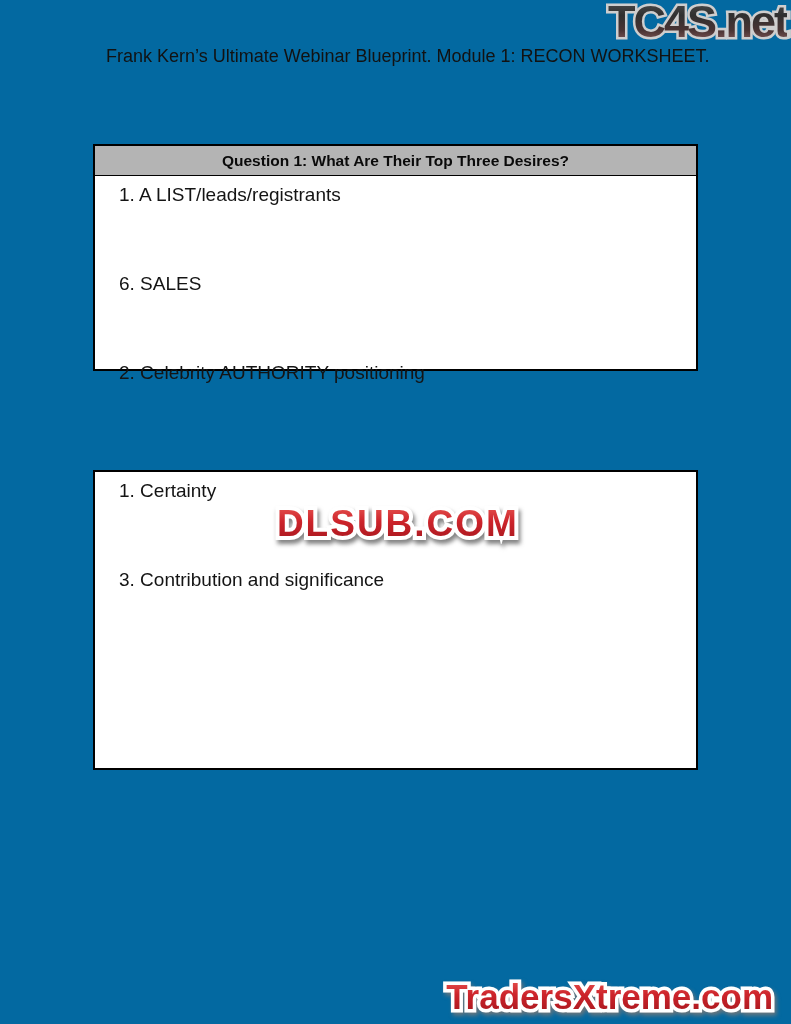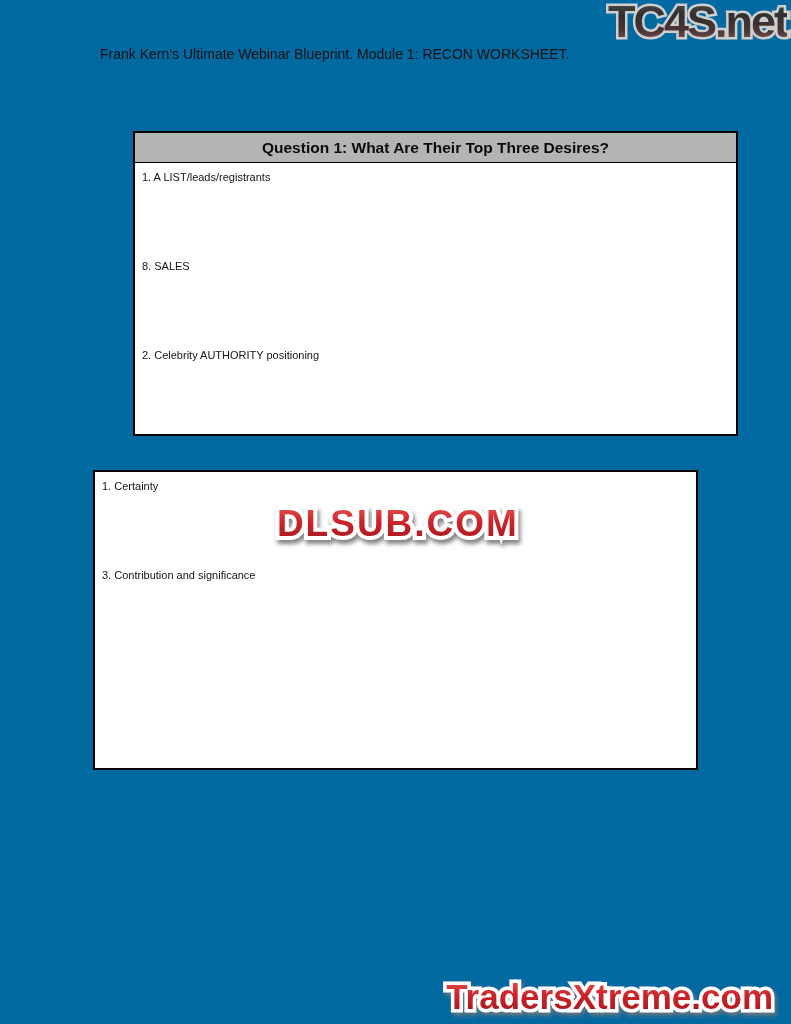--- a/index.html
+++ b/index.html
@@ -40,52 +40,52 @@
       background: linear-gradient(180deg, #555555 0%, #303030 38%, #4a3434 68%, #9a6b6b 100%);
       -webkit-background-clip: text;
       background-clip: text;
       color: transparent;
     }
   }
 
   
   .doc-heading {
     position: absolute;
-    left: 100px;
+    left: 106px;
     top: 46px;
-    font-size: 14px;
+    font-size: 18px;
     color: #121212;
     white-space: nowrap;
   }
 
   
   .qtable {
     position: absolute;
     left: 93px;
     width: 605px;
     border: 2px solid #000000;
     background: #ffffff;
   }
-  .qtable-1 { top: 131px; height: 305px; margin-left: 40px; }
+  .qtable-1 { top: 144px; height: 227px; }
   .qtable-2 { top: 470px; height: 300px; }
   .qtable-header {
     height: 30px;
     background: #b4b4b4;
     border-bottom: 1px solid #000000;
     text-align: center;
     font-weight: bold;
     font-size: 15.5px;
     color: #0a0a0a;
     line-height: 29px;
   }
   .qtable-body { }
   .qtable-item {
     height: 89px;
-    padding: 8px 8px 0 7px;
-    font-size: 11px;
+    padding: 8px 8px 0 24px;
+    font-size: 19px;
     color: #141414;
   }
 
   
   .wm {
     position: absolute;
     font-weight: bold;
     white-space: nowrap;
     line-height: 1.1;
   }
@@ -132,21 +132,21 @@
     <span class="stroke" aria-hidden="true">TC4S.net</span>
     <span class="fill">TC4S.net</span>
   </div>
 
   <div class="doc-heading">Frank Kern’s Ultimate Webinar Blueprint. Module 1: RECON WORKSHEET.</div>
 
   <div class="qtable qtable-1">
     <div class="qtable-header">Question 1: What Are Their Top Three Desires?</div>
     <div class="qtable-body">
       <div class="qtable-item">1. A LIST/leads/registrants</div>
-      <div class="qtable-item">8. SALES</div>
+      <div class="qtable-item">6. SALES</div>
       <div class="qtable-item">2. Celebrity AUTHORITY positioning</div>
     </div>
   </div>
 
   <div class="qtable qtable-2">
     <div class="qtable-body">
       <div class="qtable-item">1. Certainty</div>
       <div class="qtable-item">3. Contribution and significance</div>
     </div>
   </div>

